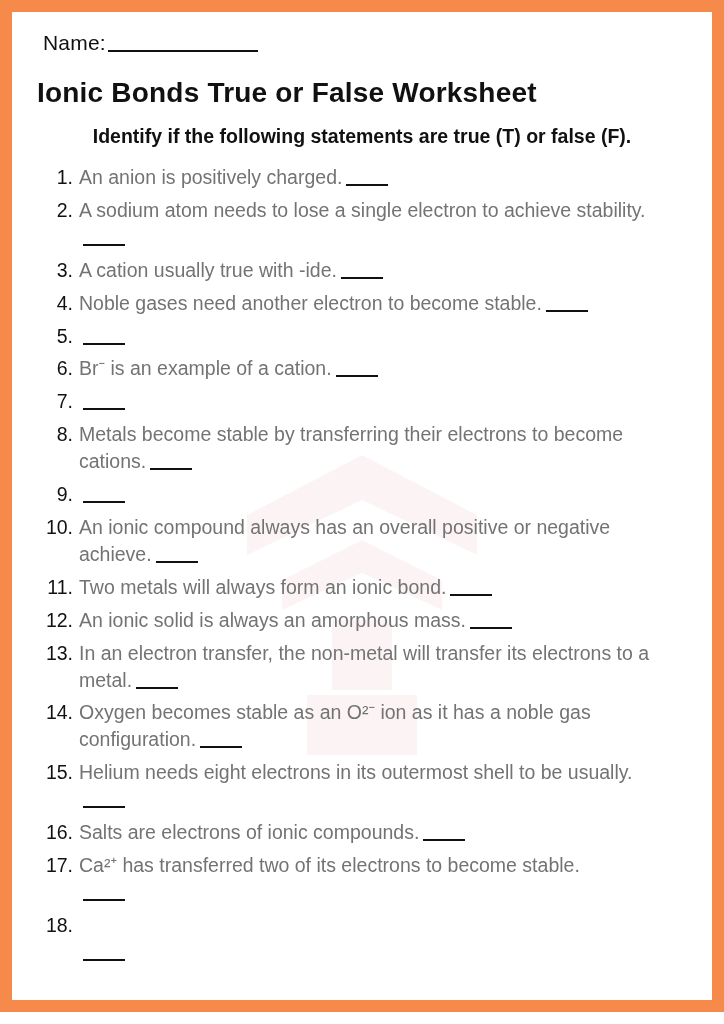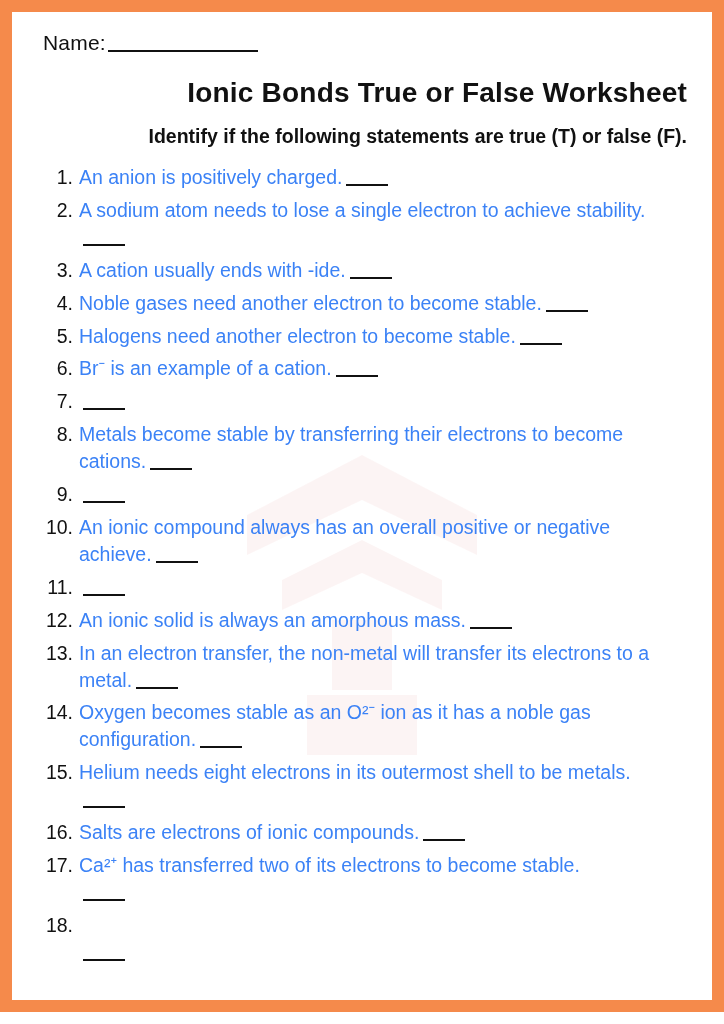--- a/index.html
+++ b/index.html
@@ -54,48 +54,48 @@
   }
   .name-blank {
     display: inline-block;
     border-bottom: 2px solid #111111;
     width: 150px;
     height: 17px;
     margin-left: 2px;
     vertical-align: -2px;
   }
   h1.title {
-    text-align: right;
+    text-align: left;
     font-size: 28px;
     font-weight: bold;
     color: #111111;
     margin: 22px 0 0 0;
     letter-spacing: 0.2px;
   }
   .subtitle {
-    text-align: right;
+    text-align: center;
     font-size: 19.5px;
     font-weight: bold;
     color: #111111;
     margin: 16px 0 0 0;
   }
   ol.questions {
     list-style: none;
     margin: 16px 0 0 0;
     padding: 0;
     counter-reset: q;
   }
   ol.questions > li {
     position: relative;
     counter-increment: q;
     padding-left: 42px;
     margin-bottom: 6px;
     font-size: 19.5px;
     line-height: 1.38;
-    color: #3b82f6;
+    color: #737373;
   }
   ol.questions > li::before {
     content: counter(q) ".";
     position: absolute;
     left: 0;
     top: 0;
     width: 36px;
     text-align: right;
     font-size: 19.5px;
     color: #111111;
@@ -128,33 +128,33 @@
         <span>Name:</span><span class="name-blank"></span>
       </div>
 
       <h1 class="title">Ionic Bonds True or False Worksheet</h1>
 
       <div class="subtitle">Identify if the following statements are true (T) or false (F).</div>
 
       <ol class="questions">
         <li><span>An anion is positively charged.</span><span class="blank"></span></li>
         <li><span>A sodium atom needs to lose a single electron to achieve stability.</span><span class="blank"></span></li>
-        <li><span>A cation usually ends with -ide.</span><span class="blank"></span></li>
+        <li><span>A cation usually true with -ide.</span><span class="blank"></span></li>
         <li><span>Noble gases need another electron to become stable.</span><span class="blank"></span></li>
-        <li><span>Halogens need another electron to become stable.</span><span class="blank"></span></li>
+        <li><span class="blank"></span></li>
         <li><span>Br⁻ is an example of a cation.</span><span class="blank"></span></li>
         <li><span class="blank"></span></li>
         <li><span>Metals become stable by transferring their electrons to become cations.</span><span class="blank"></span></li>
         <li><span class="blank"></span></li>
         <li><span>An ionic compound always has an overall positive or negative achieve.</span><span class="blank"></span></li>
-        <li><span class="blank"></span></li>
+        <li><span>Two metals will always form an ionic bond.</span><span class="blank"></span></li>
         <li><span>An ionic solid is always an amorphous mass.</span><span class="blank"></span></li>
         <li><span>In an electron transfer, the non-metal will transfer its electrons to a metal.</span><span class="blank"></span></li>
         <li><span>Oxygen becomes stable as an O²⁻ ion as it has a noble gas configuration.</span><span class="blank"></span></li>
-        <li><span>Helium needs eight electrons in its outermost shell to be metals.</span><br><span class="blank"></span></li>
+        <li><span>Helium needs eight electrons in its outermost shell to be usually.</span><br><span class="blank"></span></li>
         <li><span>Salts are electrons of ionic compounds.</span><span class="blank"></span></li>
         <li><span>Ca²⁺ has transferred two of its electrons to become stable.</span><br><span class="blank"></span></li>
         <li><br><span class="blank"></span></li>
       </ol>
 
     </div>
   </div>
 </div>
 
 </body></html>

